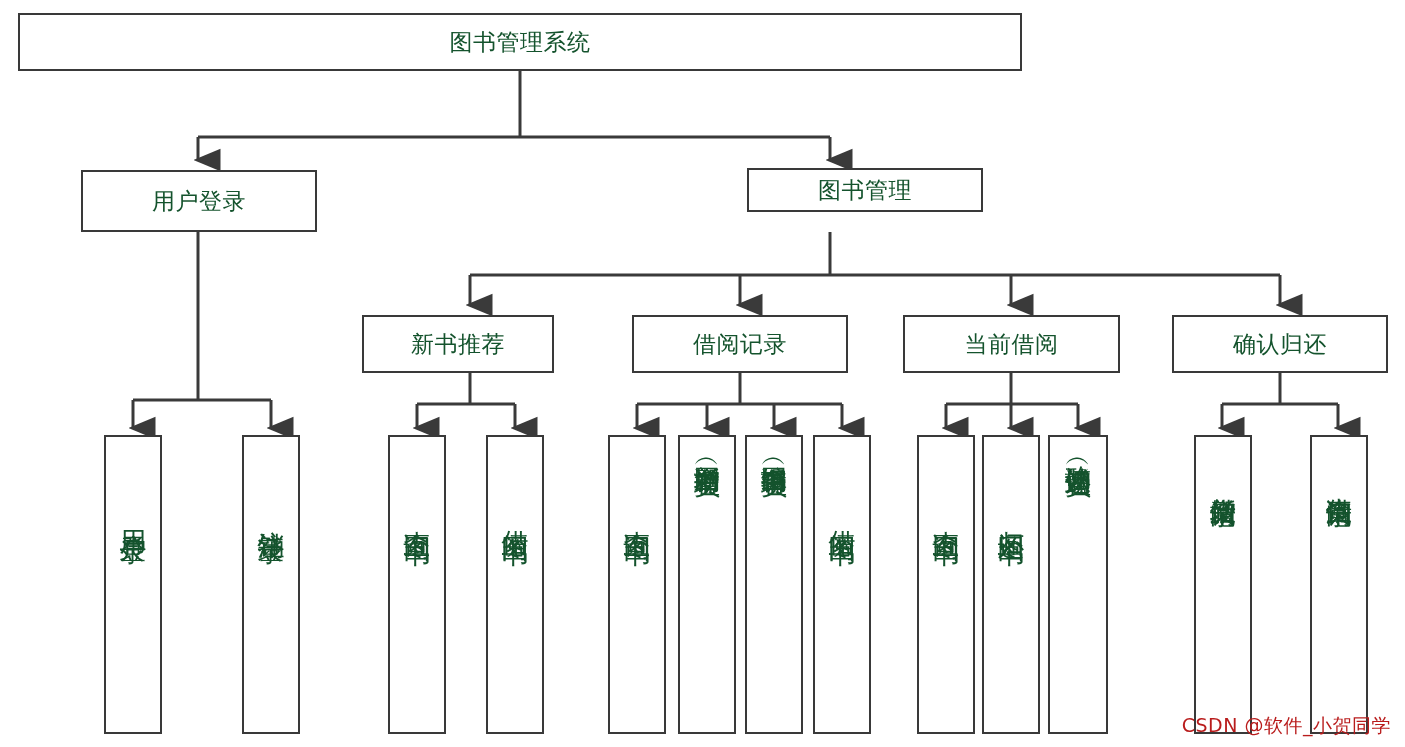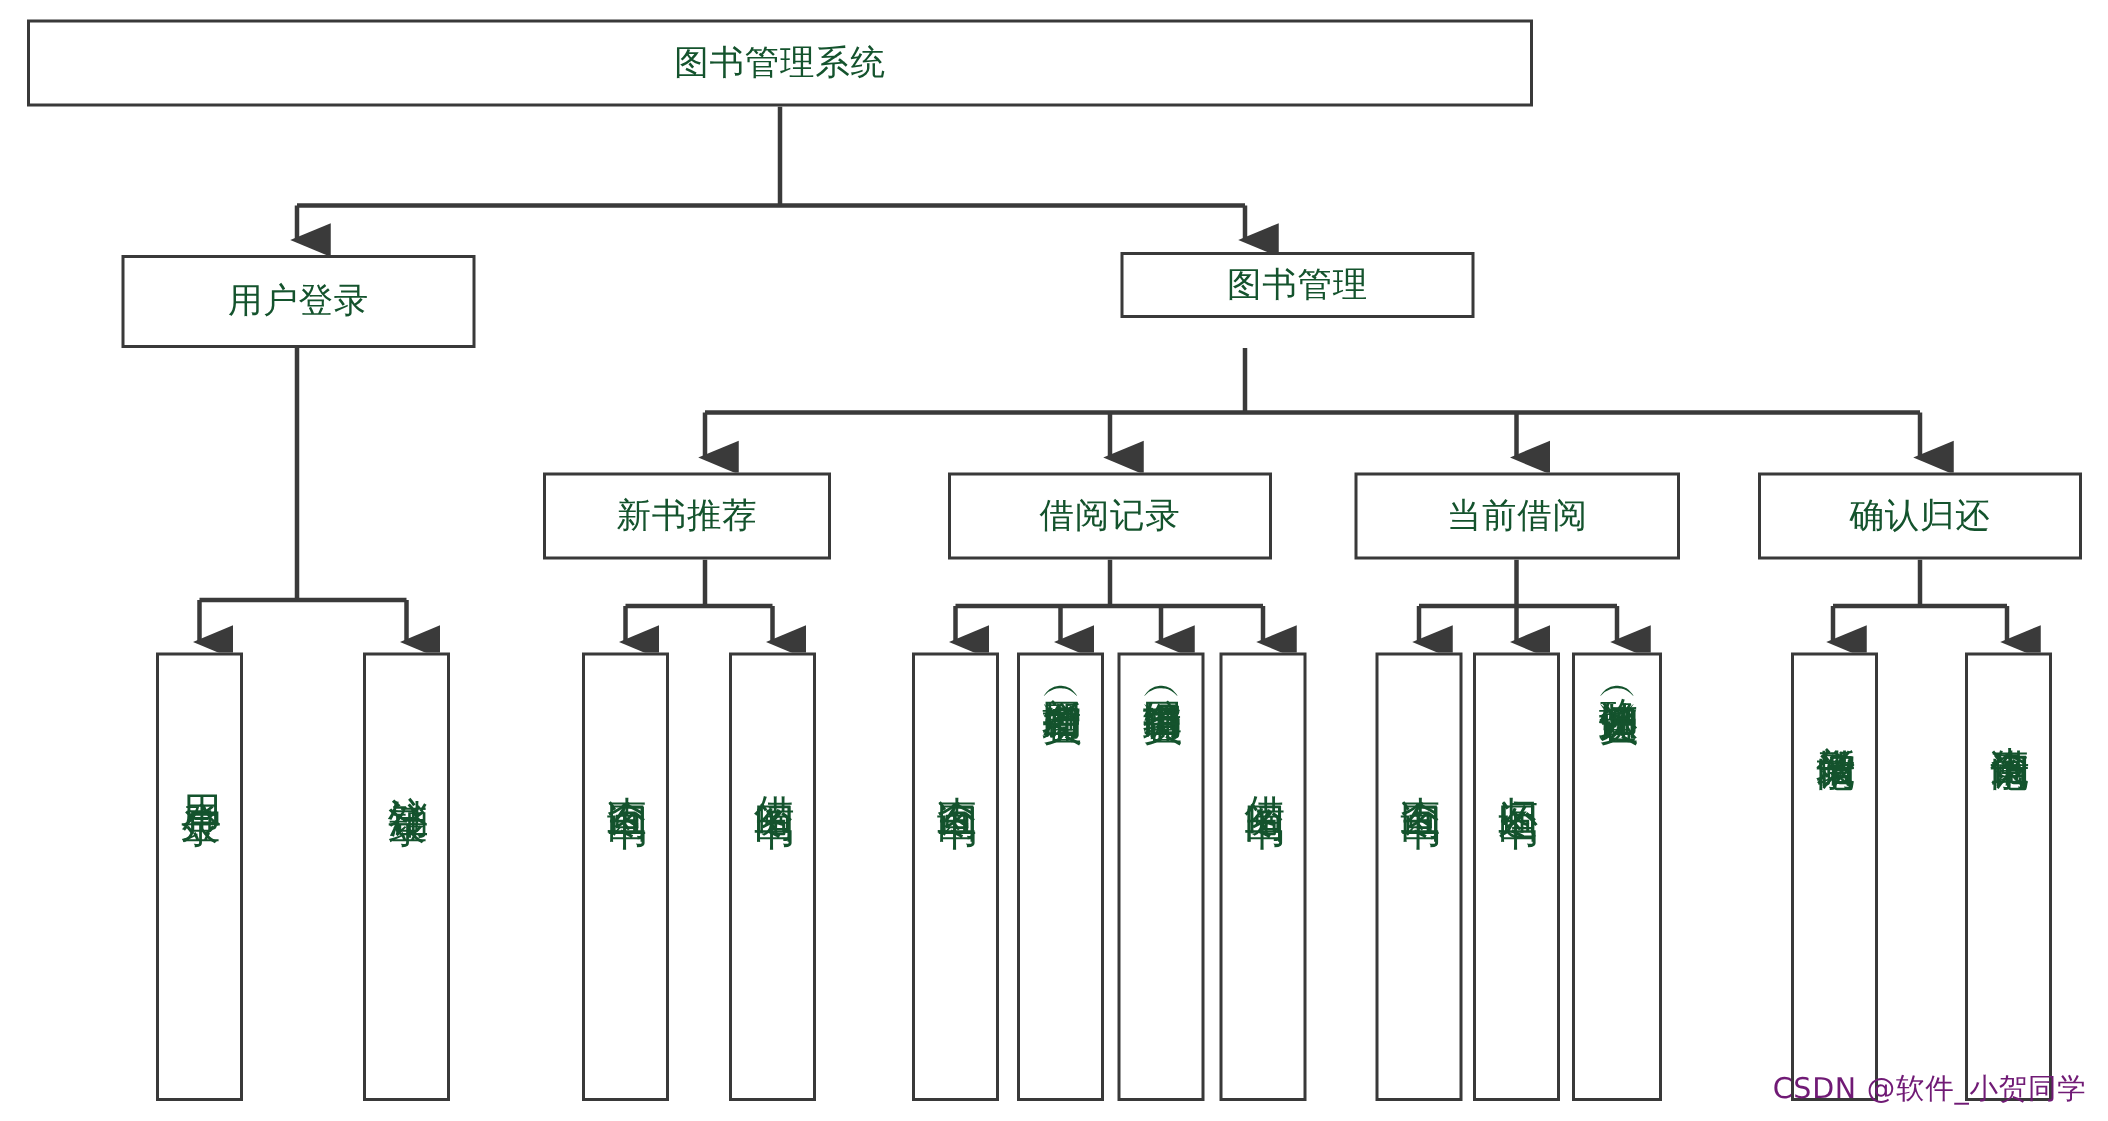--- a/index.html
+++ b/index.html
@@ -62,21 +62,21 @@
   }
   .node.vert.tall-text .label {
     font-size: 26px;
     letter-spacing: 1px;
   }
   #watermark {
     position: absolute;
     right: 14px;
     bottom: 8px;
     font-size: 19px;
-    color: #701a75;
+    color: #b91c1c;
     letter-spacing: 0.5px;
     white-space: nowrap;
     user-select: none;
   }
 </style>
 </head>
 <body>
 
 <div id="diagram-root">
 

